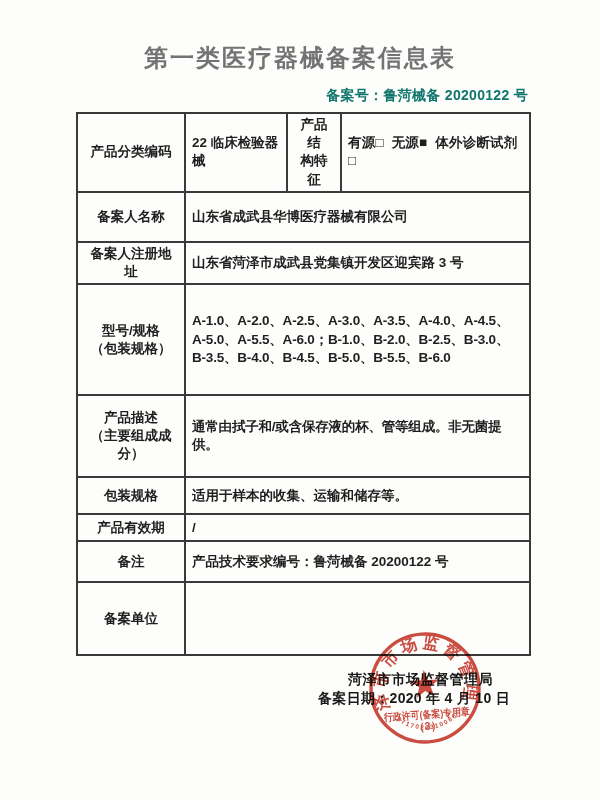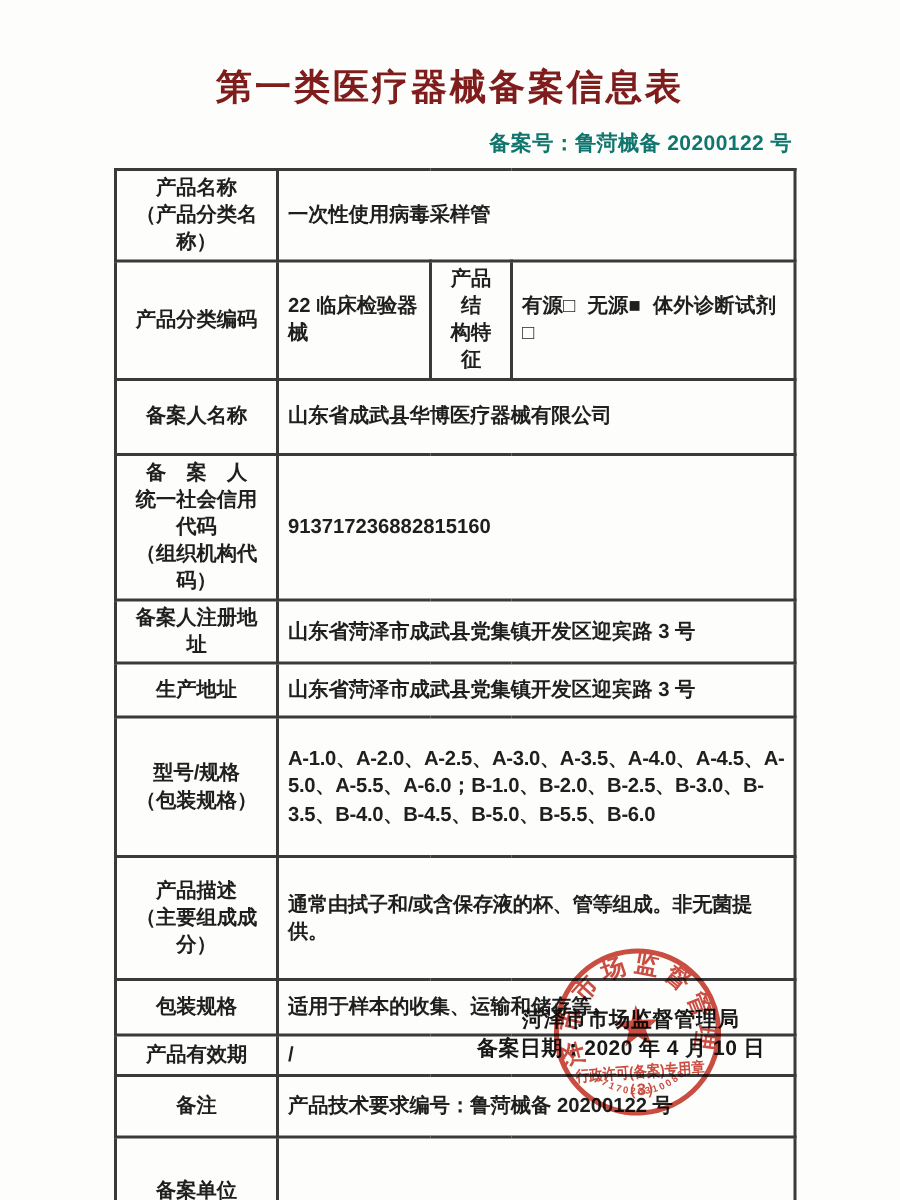--- a/index.html
+++ b/index.html
@@ -3,21 +3,21 @@
 <meta charset="utf-8">
 <style>
   html,body{margin:0;padding:0;}
   body{
     width:600px;height:800px;position:relative;overflow:hidden;
     background:#fdfdfb;color:#1d1d1d;
     font-family:"Liberation Sans","DejaVu Sans",sans-serif;
   }
   .page-title{
     position:absolute;top:42px;left:0;width:600px;text-align:center;
-    font-size:24px;font-weight:700;letter-spacing:2px;color:#7f1d1d;
+    font-size:24px;font-weight:700;letter-spacing:2px;color:#737373;
   }
   .record-no{
     position:absolute;top:87px;right:72px;
     font-size:14px;font-weight:700;color:#0f766e;letter-spacing:.3px;
   }
   table.form{
     position:absolute;top:112px;left:76px;width:453px;
     border-collapse:collapse;table-layout:fixed;
   }
   table.form td{
@@ -52,52 +52,37 @@
 <div class="record-no">备案号：鲁菏械备 20200122 号</div>
 
 <table class="form">
   <colgroup>
       <col style="width:108px">
       <col style="width:102px">
       <col style="width:54px">
       <col style="width:189px">
     </colgroup>
   <tbody>
-      <tr style="height:43px">
-    <td class="lbl">产品名称
-（产品分类名称）</td>
-    <td class="val" colspan="3">一次性使用病毒采样管</td>
-  </tr>
   <tr style="height:38px">
     <td class="lbl">产品分类编码</td>
     <td class="val">22 临床检验器
 械</td>
     <td class="struct-lbl">产品结
 构特征</td>
     <td class="val struct-val">有源□  无源■  体外诊断试剂□</td>
   </tr>
   <tr style="height:50px">
     <td class="lbl">备案人名称</td>
     <td class="val" colspan="3">山东省成武县华博医疗器械有限公司</td>
   </tr>
-  <tr style="height:62px">
-    <td class="lbl">备　案　人
-统一社会信用代码
-（组织机构代码）</td>
-    <td class="val" colspan="3">913717236882815160</td>
-  </tr>
   <tr style="height:36px">
     <td class="lbl">备案人注册地址</td>
     <td class="val" colspan="3">山东省菏泽市成武县党集镇开发区迎宾路 3 号</td>
   </tr>
-  <tr style="height:36px">
-    <td class="lbl">生产地址</td>
-    <td class="val" colspan="3">山东省菏泽市成武县党集镇开发区迎宾路 3 号</td>
-  </tr>
-  <tr style="height:93px">
+  <tr style="height:111px">
     <td class="lbl">型号/规格
 （包装规格）</td>
     <td class="val val-sm" colspan="3">A-1.0、A-2.0、A-2.5、A-3.0、A-3.5、A-4.0、A-4.5、A-5.0、A-5.5、A-6.0；B-1.0、B-2.0、B-2.5、B-3.0、B-3.5、B-4.0、B-4.5、B-5.0、B-5.5、B-6.0</td>
   </tr>
   <tr style="height:82px">
     <td class="lbl">产品描述
 （主要组成成分）</td>
     <td class="val val-sm" colspan="3">通常由拭子和/或含保存液的杯、管等组成。非无菌提供。</td>
   </tr>
   <tr style="height:37px">

